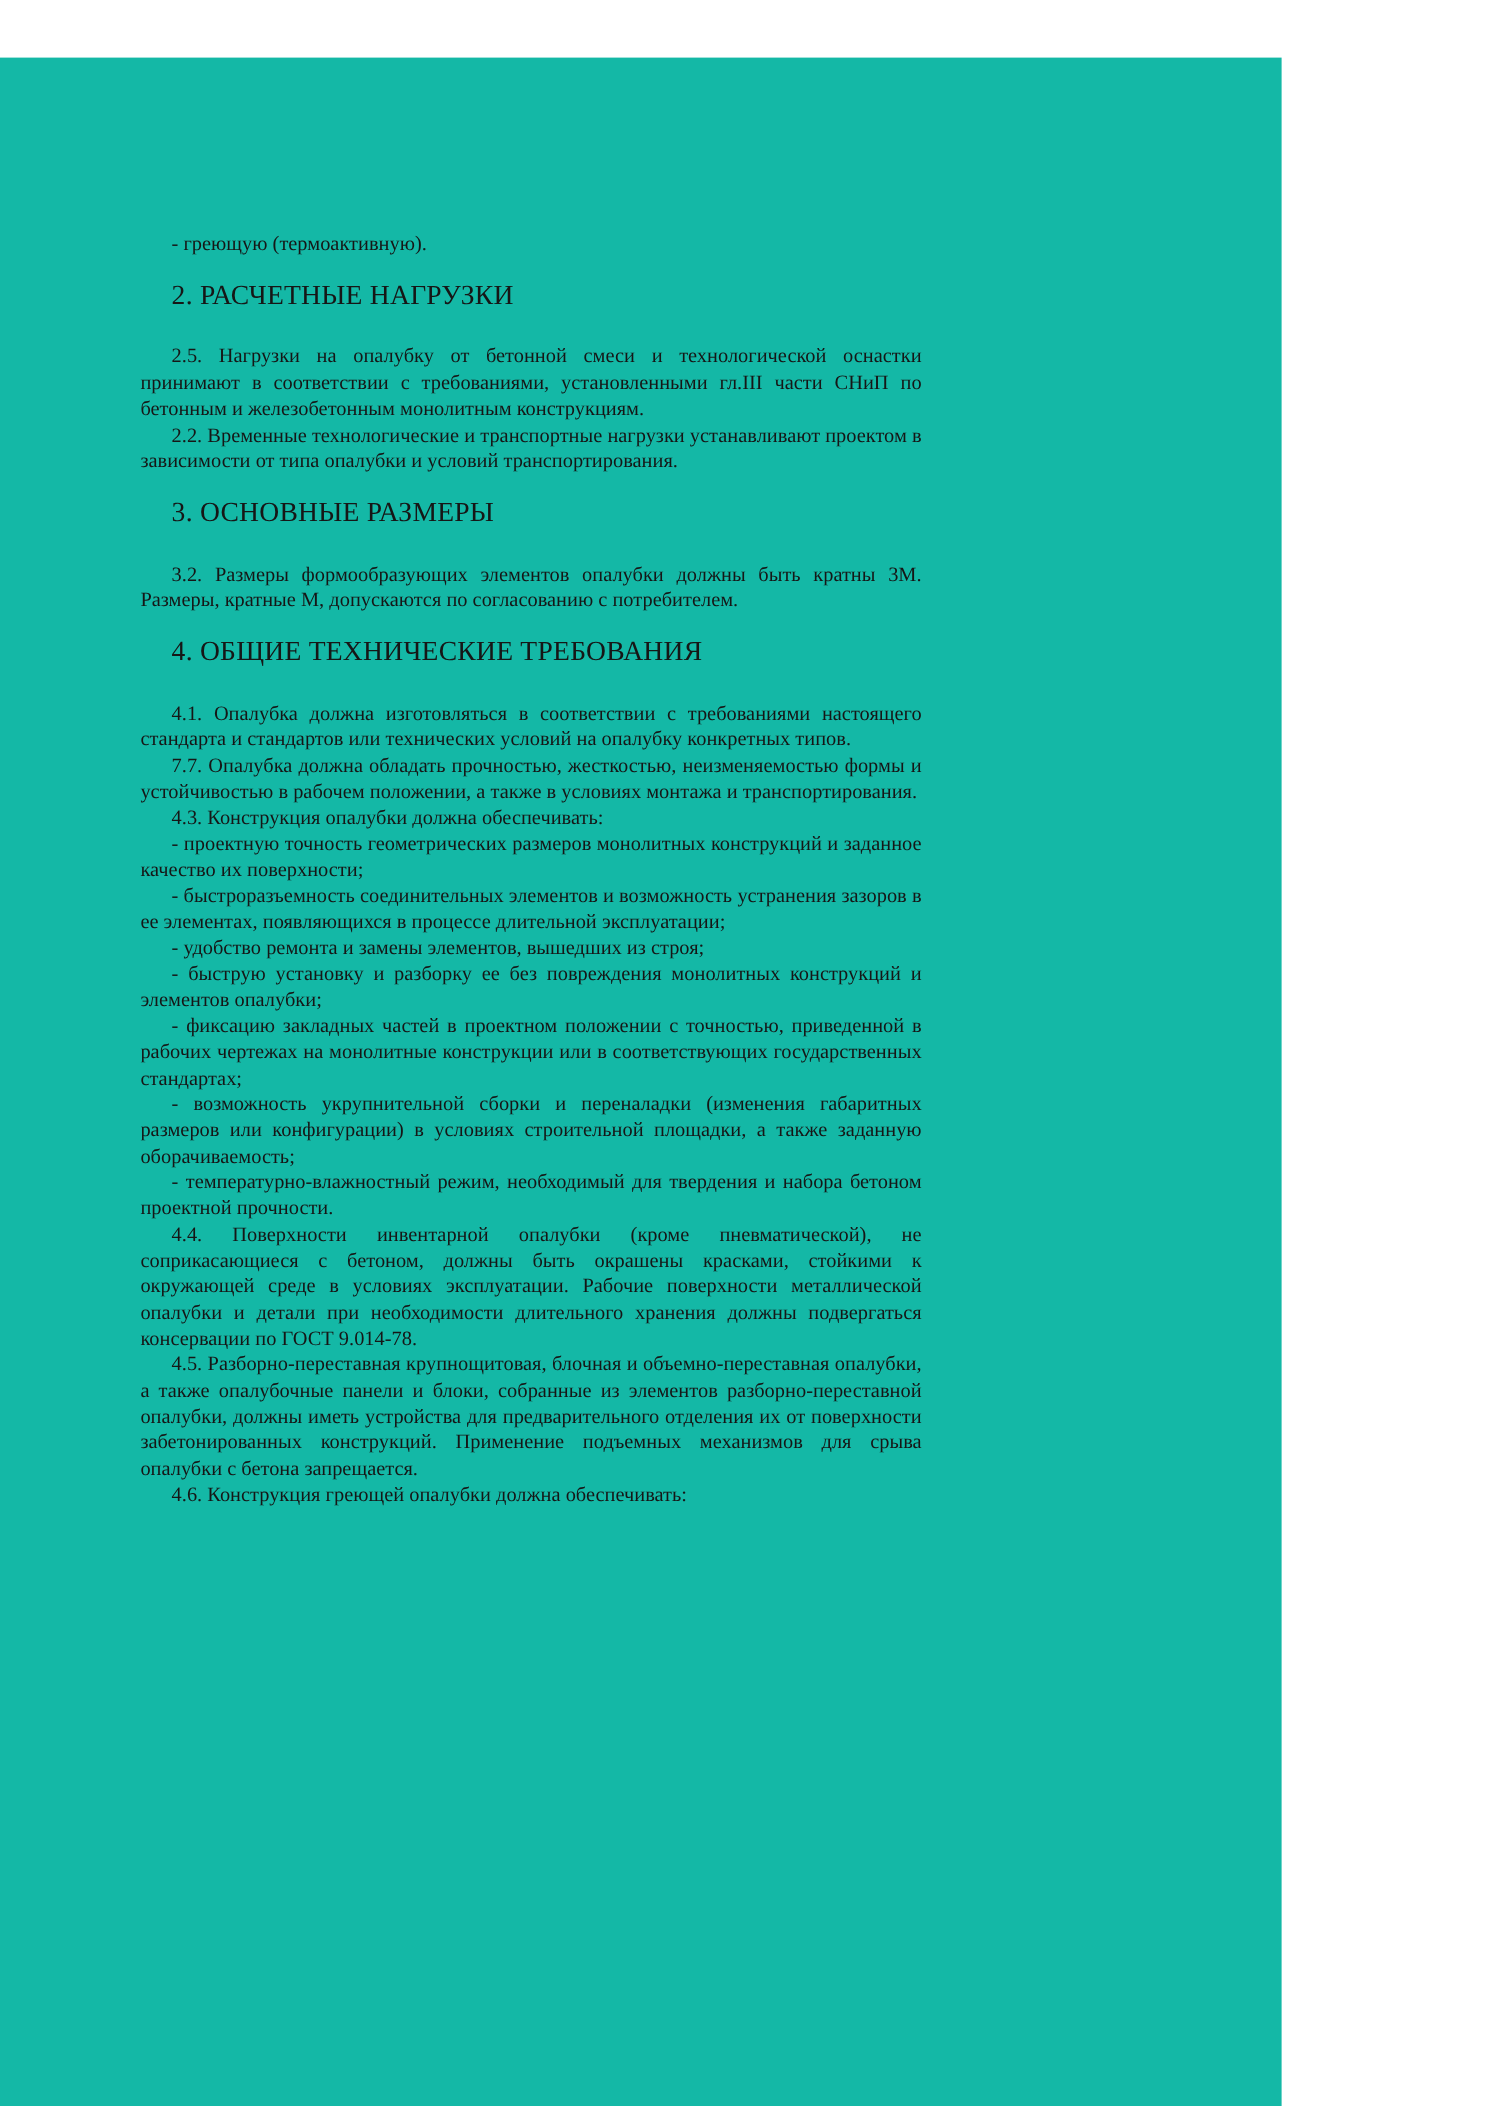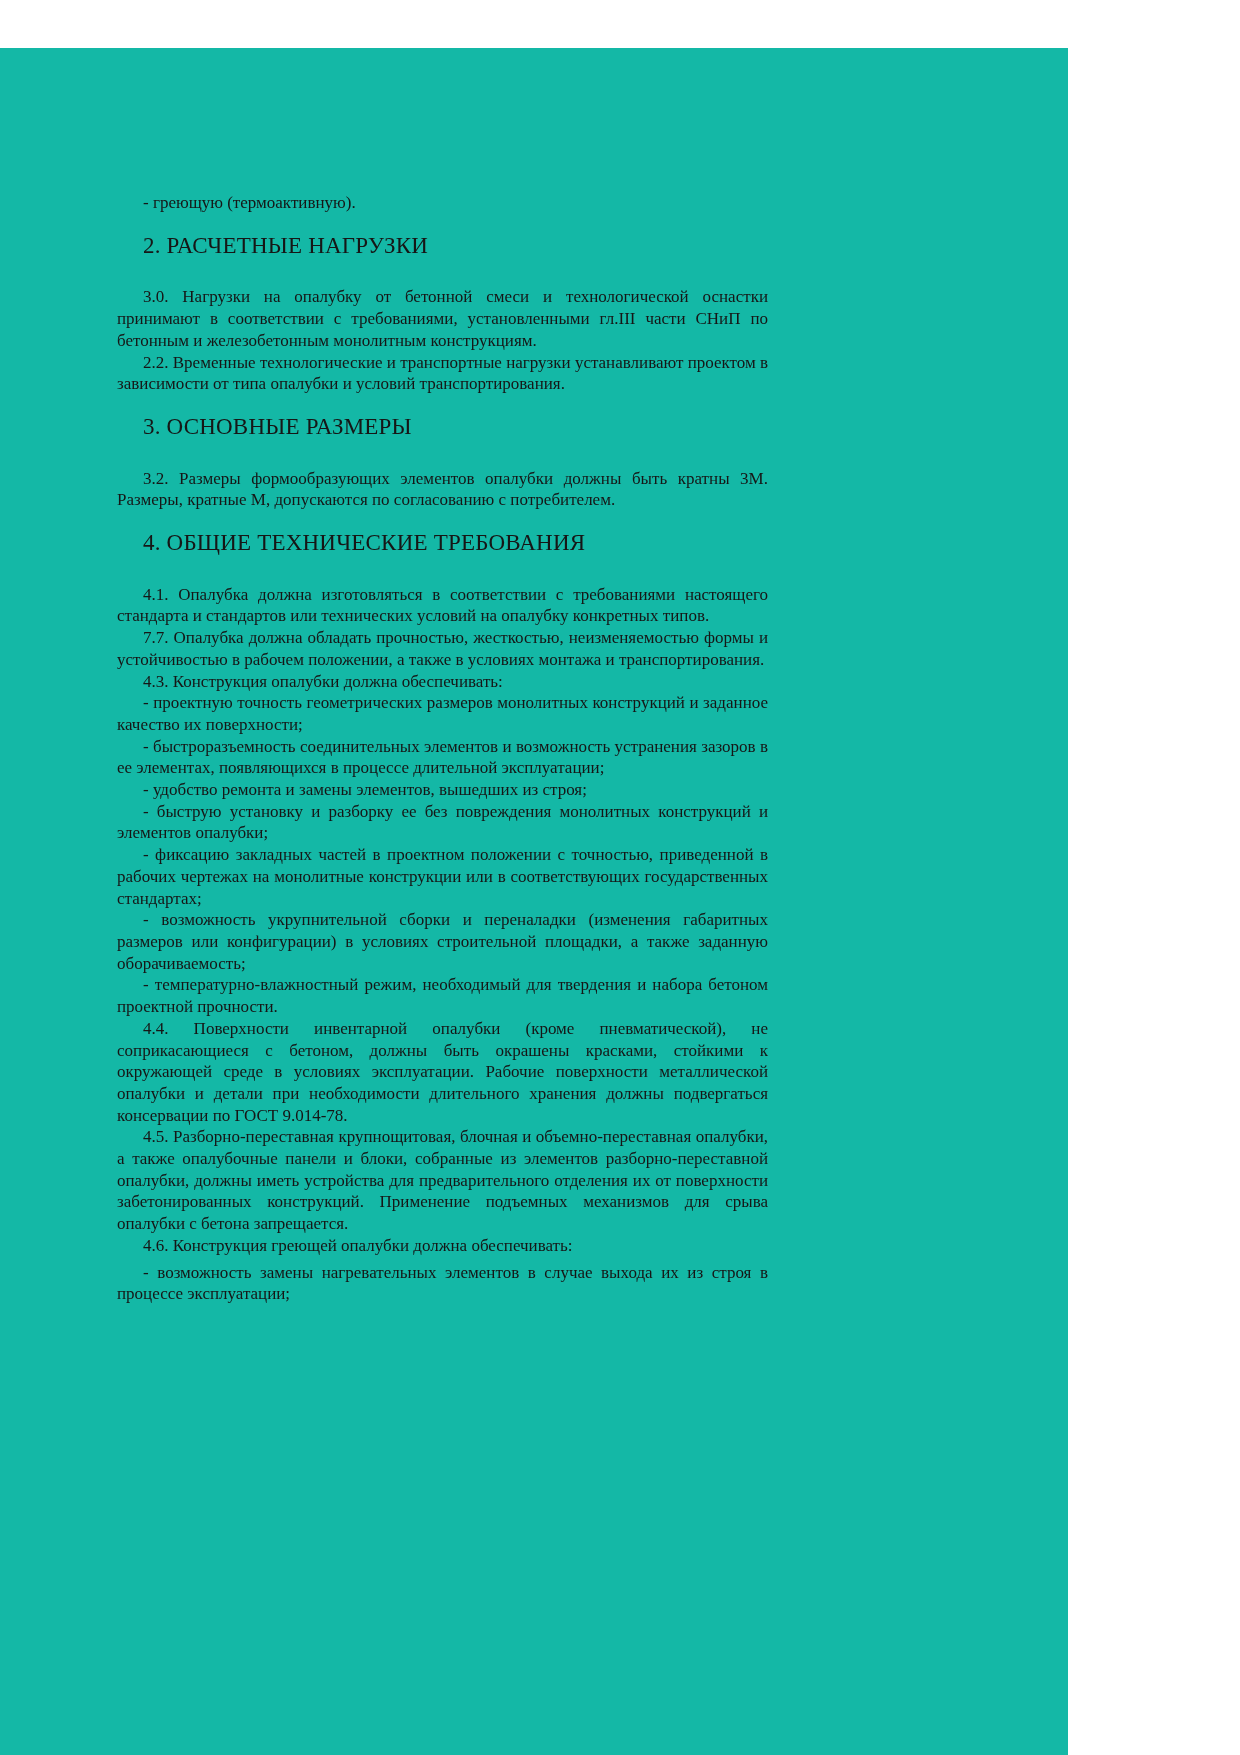--- a/index.html
+++ b/index.html
@@ -46,33 +46,32 @@
     letter-spacing: 0.2px;
   }
 </style>
 </head>
 <body>
 
 <div class="page">
   <div class="content" id="doc-content" style="color: rgb(22, 22, 22);">
       <p>- греющую (термоактивную).</p>
       <h2>2. РАСЧЕТНЫЕ НАГРУЗКИ</h2>
-      <p>3.0. Нагрузки на опалубку от бетонной смеси и технологической оснастки принимают в соответствии с требованиями, установленными гл.III части СНиП по бетонным и железобетонным монолитным конструкциям.</p>
+      <p>2.5. Нагрузки на опалубку от бетонной смеси и технологической оснастки принимают в соответствии с требованиями, установленными гл.III части СНиП по бетонным и железобетонным монолитным конструкциям.</p>
       <p>2.2. Временные технологические и транспортные нагрузки устанавливают проектом в зависимости от типа опалубки и условий транспортирования.</p>
       <h2>3. ОСНОВНЫЕ РАЗМЕРЫ</h2>
       <p>3.2. Размеры формообразующих элементов опалубки должны быть кратны 3М. Размеры, кратные М, допускаются по согласованию с потребителем.</p>
       <h2>4. ОБЩИЕ ТЕХНИЧЕСКИЕ ТРЕБОВАНИЯ</h2>
       <p>4.1. Опалубка должна изготовляться в соответствии с требованиями настоящего стандарта и стандартов или технических условий на опалубку конкретных типов.</p>
       <p>7.7. Опалубка должна обладать прочностью, жесткостью, неизменяемостью формы и устойчивостью в рабочем положении, а также в условиях монтажа и транспортирования.</p>
       <p>4.3. Конструкция опалубки должна обеспечивать:</p>
       <p>- проектную точность геометрических размеров монолитных конструкций и заданное качество их поверхности;</p>
       <p>- быстроразъемность соединительных элементов и возможность устранения зазоров в ее элементах, появляющихся в процессе длительной эксплуатации;</p>
       <p>- удобство ремонта и замены элементов, вышедших из строя;</p>
       <p>- быструю установку и разборку ее без повреждения монолитных конструкций и элементов опалубки;</p>
       <p>- фиксацию закладных частей в проектном положении с точностью, приведенной в рабочих чертежах на монолитные конструкции или в соответствующих государственных стандартах;</p>
       <p>- возможность укрупнительной сборки и переналадки (изменения габаритных размеров или конфигурации) в условиях строительной площадки, а также заданную оборачиваемость;</p>
       <p>- температурно-влажностный режим, необходимый для твердения и набора бетоном проектной прочности.</p>
       <p>4.4. Поверхности инвентарной опалубки (кроме пневматической), не соприкасающиеся с бетоном, должны быть окрашены красками, стойкими к окружающей среде в условиях эксплуатации. Рабочие поверхности металлической опалубки и детали при необходимости длительного хранения должны подвергаться консервации по ГОСТ 9.014-78.</p>
       <p>4.5. Разборно-переставная крупнощитовая, блочная и объемно-переставная опалубки, а также опалубочные панели и блоки, собранные из элементов разборно-переставной опалубки, должны иметь устройства для предварительного отделения их от поверхности забетонированных конструкций. Применение подъемных механизмов для срыва опалубки с бетона запрещается.</p>
       <p>4.6. Конструкция греющей опалубки должна обеспечивать:</p>
-      <p class="gap-before">- возможность замены нагревательных элементов в случае выхода их из строя в процессе эксплуатации;</p>
     </div>
 </div>
 
 </body></html>

